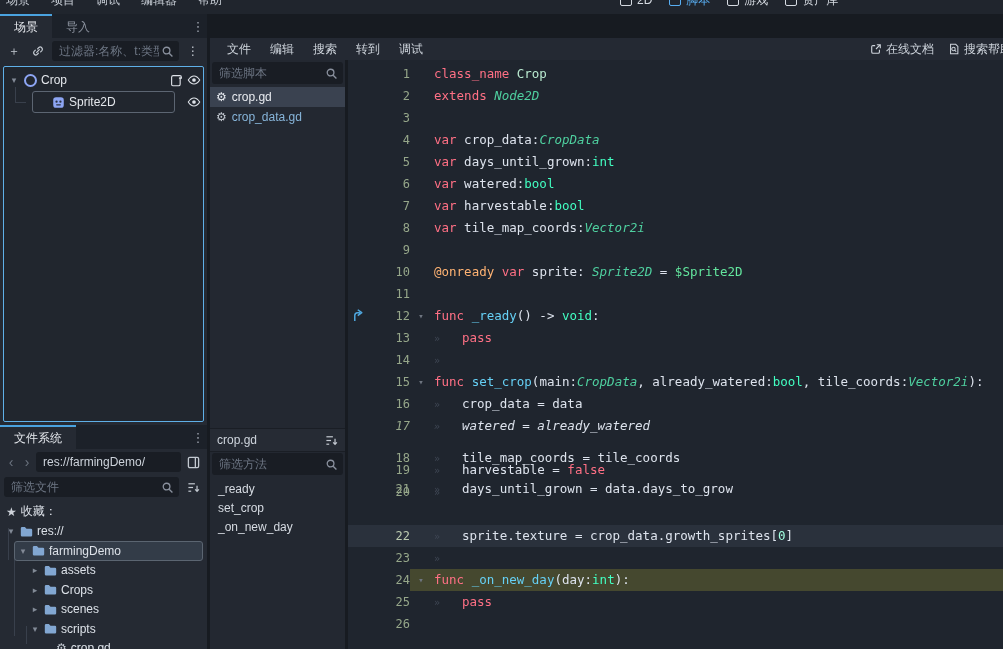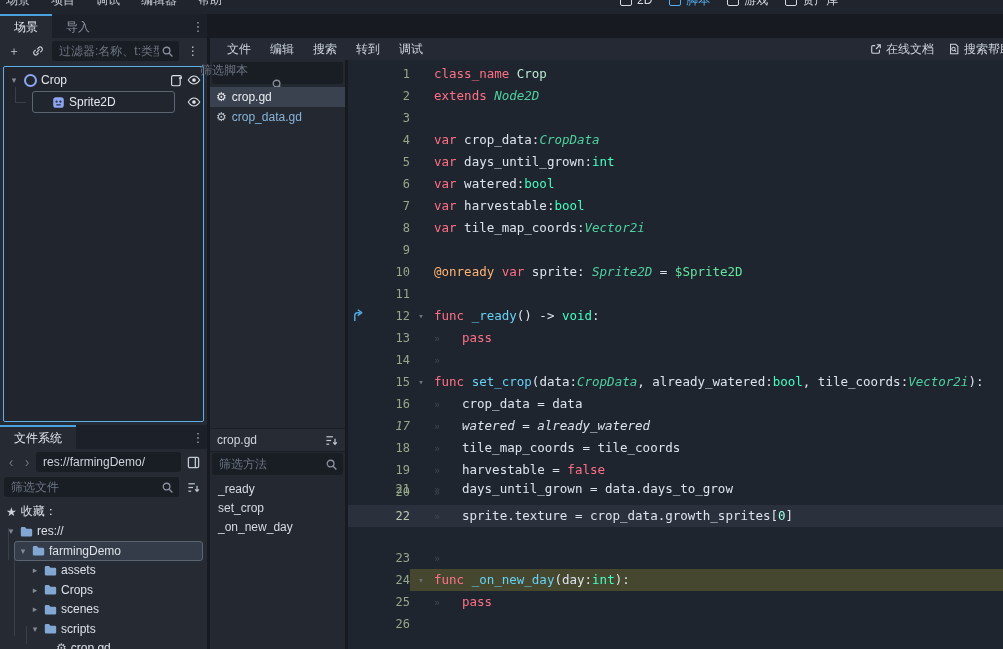--- a/index.html
+++ b/index.html
@@ -59,21 +59,21 @@
   .ed-ring{width:8px;height:8px;border:2px solid #5f7da0;border-radius:50%;}
   .ed-tab.active .ed-ring{border-color:#82a7d2;}
   .ed-close{color:#c6ccd4;font-size:13px;margin-left:2px;}
   #ed-tab-add{width:26px;display:flex;align-items:center;justify-content:center;color:#9aa1ac;font-size:15px;}
   #ed-menu{position:absolute;left:210px;top:38px;width:793px;height:22px;background:#242933;display:flex;align-items:center;padding:0 9px;gap:19px;overflow:hidden;white-space:nowrap;}
   .ed-menu-item{color:#ced4dc;}
   #ed-menu-right{margin-left:auto;display:flex;align-items:center;gap:14px;color:#ced4dc;}
   .right-btn{display:flex;align-items:center;gap:4px;white-space:nowrap;}
   
   #script-col{position:absolute;left:210px;top:60px;width:135px;height:589px;background:#232831;}
-  #script-filter{position:absolute;left:2px;top:2px;right:2px;height:22px;flex-direction:column;}
+  #script-filter{position:absolute;left:2px;top:2px;right:2px;height:22px;}
   #script-list{position:absolute;left:0;top:27px;right:0;}
   .script-item{height:20px;display:flex;align-items:center;gap:5px;padding:0 6px;color:#87b5da;}
   .script-item.selected{background:#3a4250;color:#e8ebf0;}
   #cur-script-row{position:absolute;left:0;top:368px;right:0;height:22px;background:#262b34;
       border-top:1px solid #1a1e25;border-bottom:1px solid #1a1e25;display:flex;align-items:center;padding:0 7px;color:#ced4dc;}
   #method-filter{position:absolute;left:2px;top:393px;right:2px;height:22px;}
   #method-list{position:absolute;left:0;top:419px;right:0;}
   .method-item{height:19px;display:flex;align-items:center;padding:0 8px;color:#d6dbe2;}
   
   #code{position:absolute;left:348px;top:60px;width:655px;height:589px;background:#1f252e;
@@ -433,47 +433,47 @@
         <span class="lnum">13</span>
         <span class="code-text"><span class="tabm">»</span><span class="kw">pass</span></span>
       </div>
       <div class="line" style="top: 289px;">
         <span class="lnum">14</span>
         <span class="code-text"><span class="tabm">»</span></span>
       </div>
       <div class="line" style="top: 311px;">
         <span class="lnum">15</span>
         <span class="fold">▾</span>
-        <span class="code-text"><span class="kw">func</span><span class="pl"> </span><span class="fn">set_crop</span><span class="pl">(data:</span><span class="typ">CropData</span><span class="pl">, already_watered:</span><span class="bt">bool</span><span class="pl">, tile_coords:</span><span class="typ">Vector2i</span><span class="pl">):</span></span>
+        <span class="code-text"><span class="kw">func</span><span class="pl"> </span><span class="fn">set_crop</span><span class="pl">(main:</span><span class="typ">CropData</span><span class="pl">, already_watered:</span><span class="bt">bool</span><span class="pl">, tile_coords:</span><span class="typ">Vector2i</span><span class="pl">):</span></span>
       </div>
       <div class="line" style="top: 333px;">
         <span class="lnum">16</span>
         <span class="code-text"><span class="tabm">»</span><span class="pl">crop_data = data</span></span>
       </div>
       <div class="line" style="top: 355px; font-style: italic;">
         <span class="lnum">17</span>
         <span class="code-text"><span class="tabm">»</span><span class="pl">watered = already_watered</span></span>
       </div>
-      <div class="line" style="top: 377px;">
+      <div class="line" style="top: 387px;">
         <span class="lnum">18</span>
         <span class="code-text"><span class="tabm">»</span><span class="pl">tile_map_coords = tile_coords</span></span>
       </div>
       <div class="line" style="top: 399px;">
         <span class="lnum">19</span>
         <span class="code-text"><span class="tabm">»</span><span class="pl">harvestable = </span><span class="kw">false</span></span>
       </div>
       <div class="line" style="top: 421px;">
         <span class="lnum">20</span>
         <span class="code-text"><span class="tabm">»</span></span>
       </div>
       <div class="line" style="top: 418px;">
         <span class="lnum">21</span>
         <span class="code-text"><span class="tabm">»</span><span class="pl">days_until_grown = data.days_to_grow</span></span>
       </div>
-      <div class="line cur" style="top: 445px;">
+      <div class="line cur" style="top: 465px;">
         <span class="lnum">22</span>
         <span class="code-text"><span class="tabm">»</span><span class="pl">sprite.texture = crop_data.growth_sprites[</span><span class="num">0</span><span class="pl">]</span></span>
       </div>
       <div class="line" style="top: 487px;">
         <span class="lnum">23</span>
         <span class="code-text"><span class="tabm">»</span></span>
       </div>
       <div class="line flash" style="top: 509px;">
         <span class="lnum">24</span>
         <span class="fold">▾</span>

